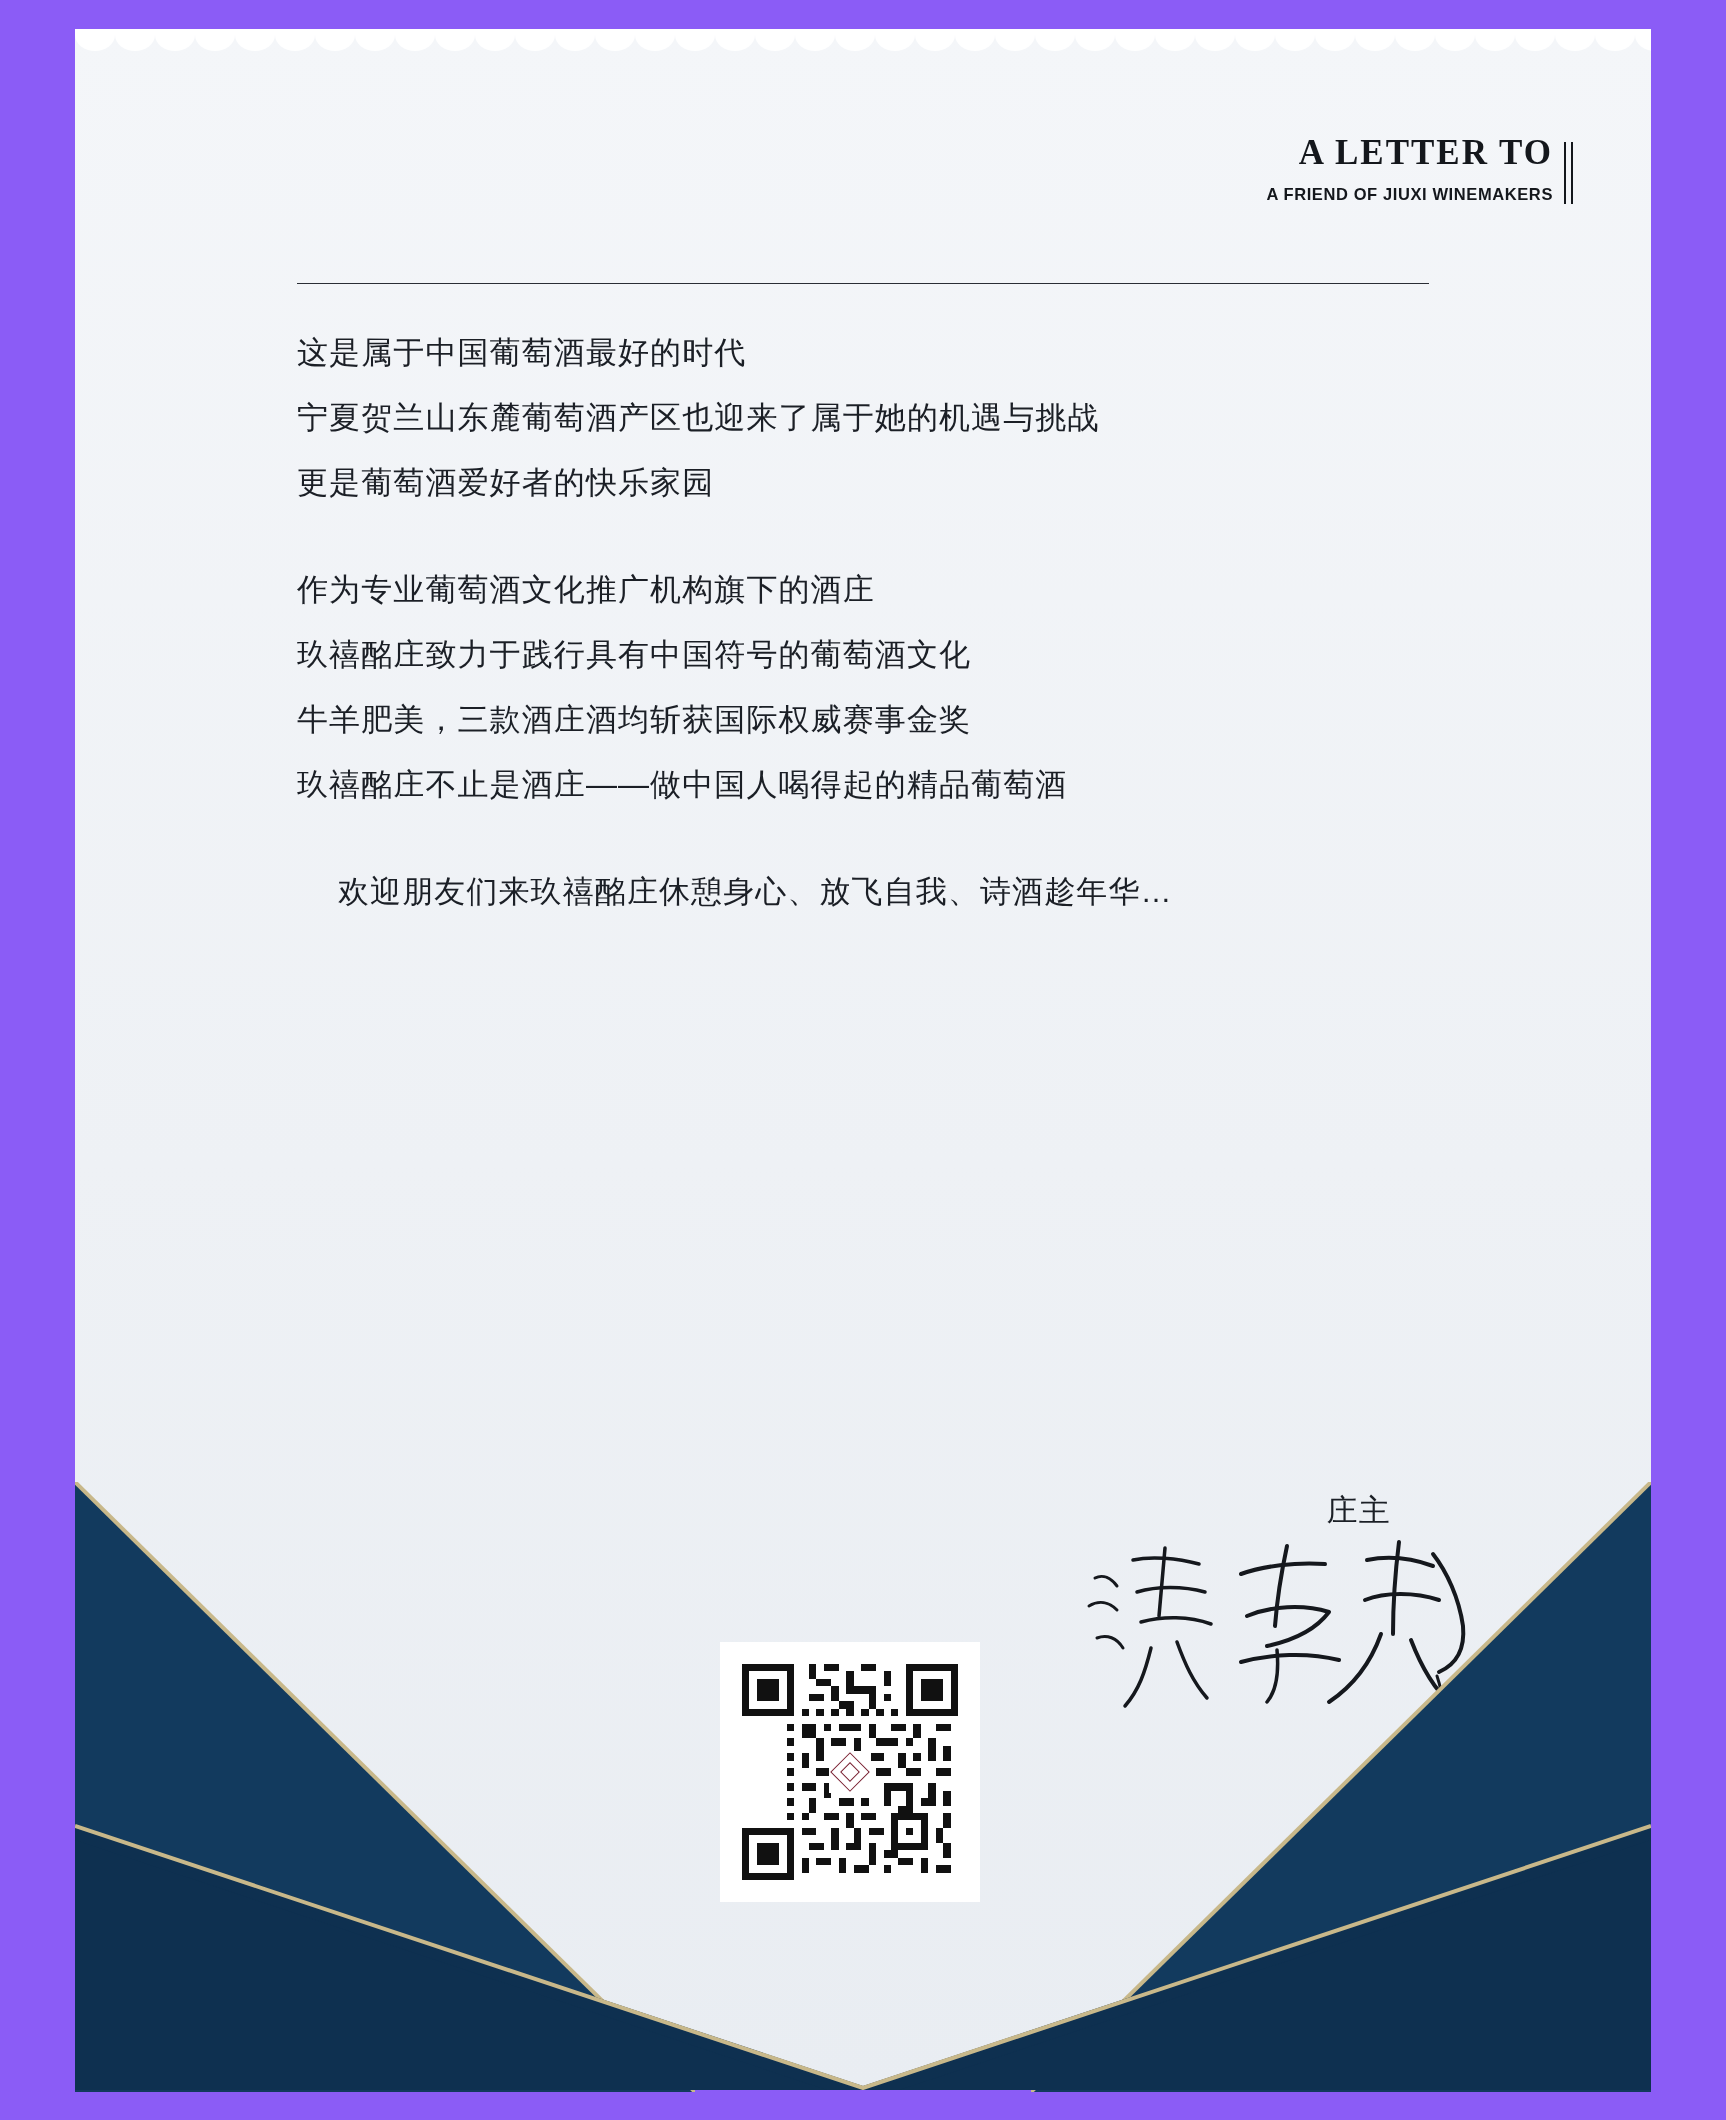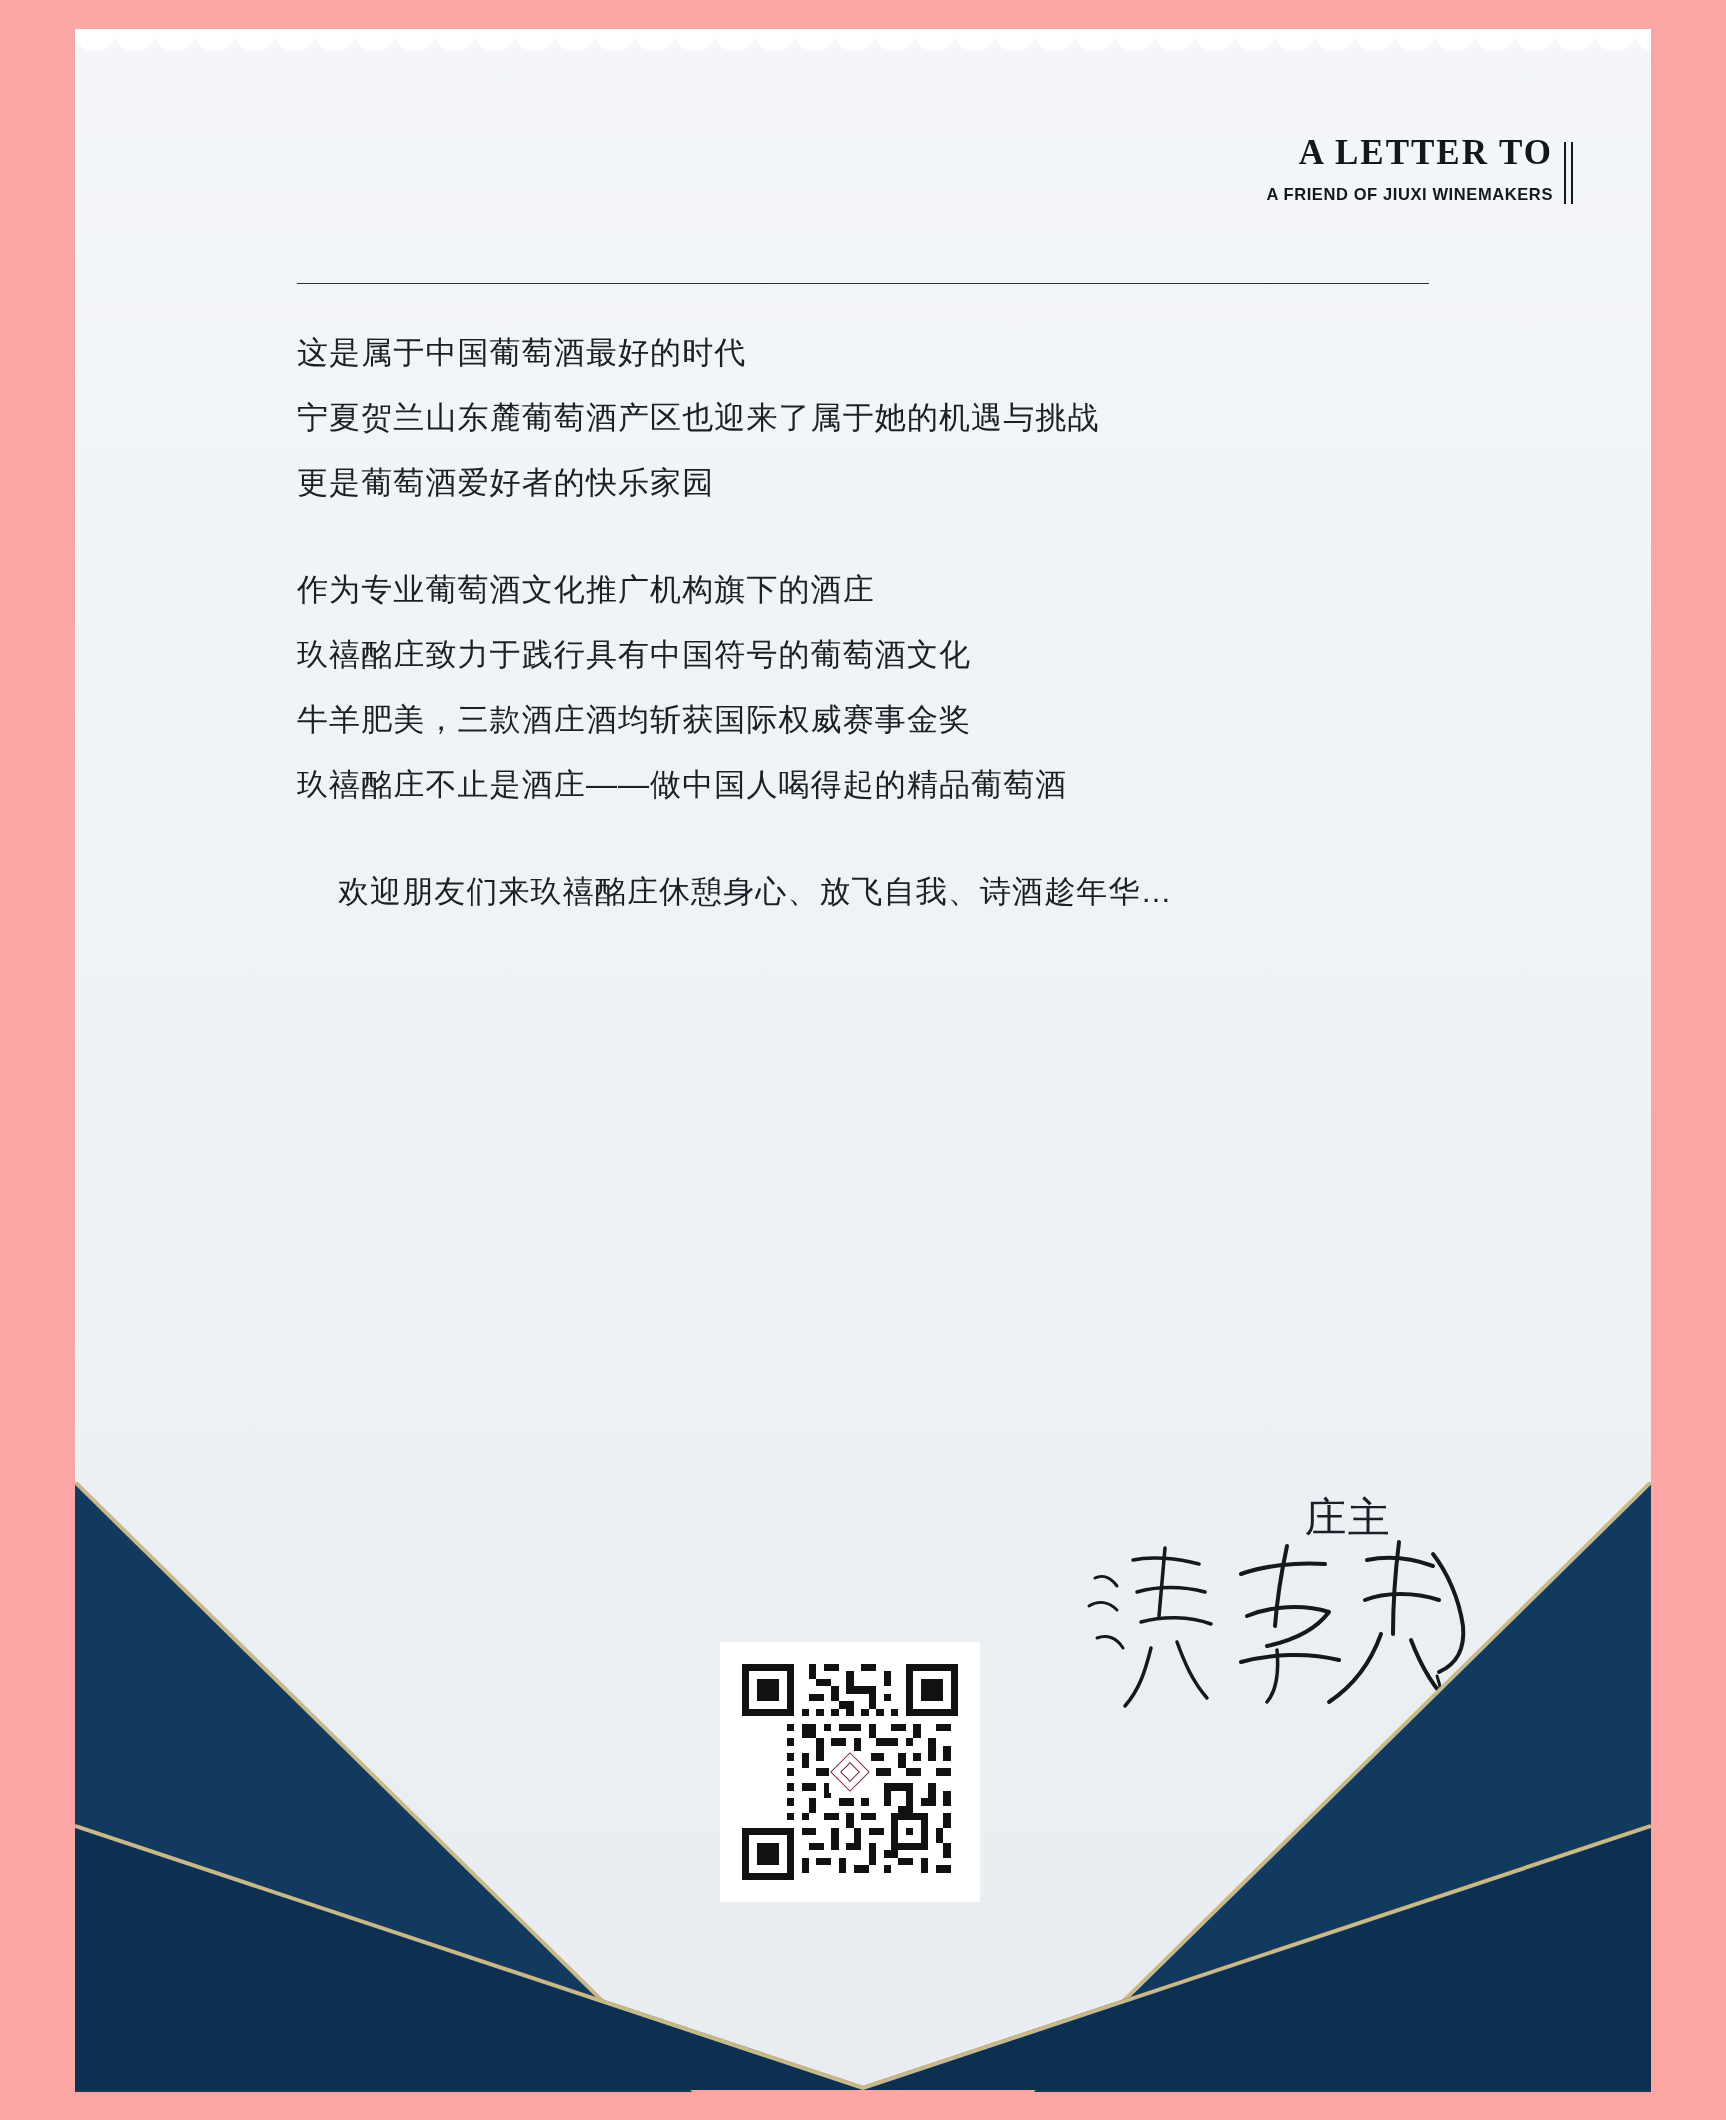--- a/index.html
+++ b/index.html
@@ -12,21 +12,21 @@
     height: 2120px;
     font-family: "Liberation Sans", "DejaVu Sans", sans-serif;
     overflow: hidden;
     position: relative;
   }
 
   
   #page {
     position: absolute;
     inset: 0;
-    background: #fca5a5;
+    background: #8b5cf6;
   }
 
   
   #envelope {
     position: absolute;
     left: 75px;
     top: 30px;
     width: 1576px;
     height: 2060px;
   }
@@ -117,21 +117,21 @@
   }
   .para { margin: 0 0 42px 0; }
   .para:last-child { margin-bottom: 0; margin-left: 41px; }
   .line { display: block; white-space: pre; }
 
   
   #sign-title {
     position: absolute;
     right: 260px;
     top: 1460px;
-    font-size: 42px;
+    font-size: 31px;
     letter-spacing: 1.2px;
     color: #1b1f26;
   }
   #signature {
     position: absolute;
     right: 150px;
     top: 1500px;
     width: 420px;
     height: 200px;
   }

